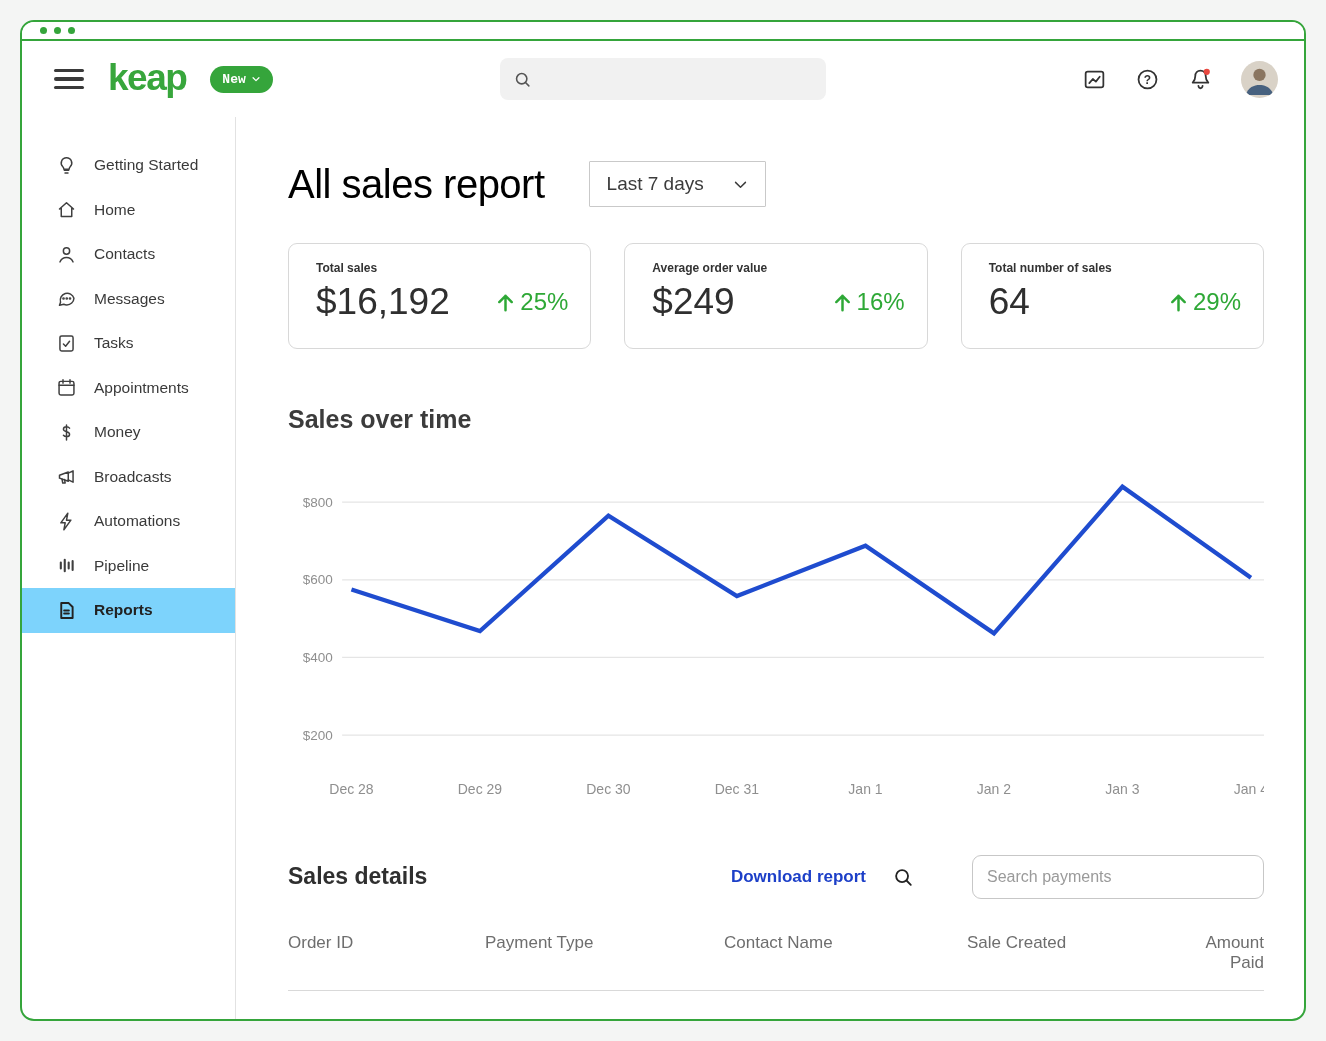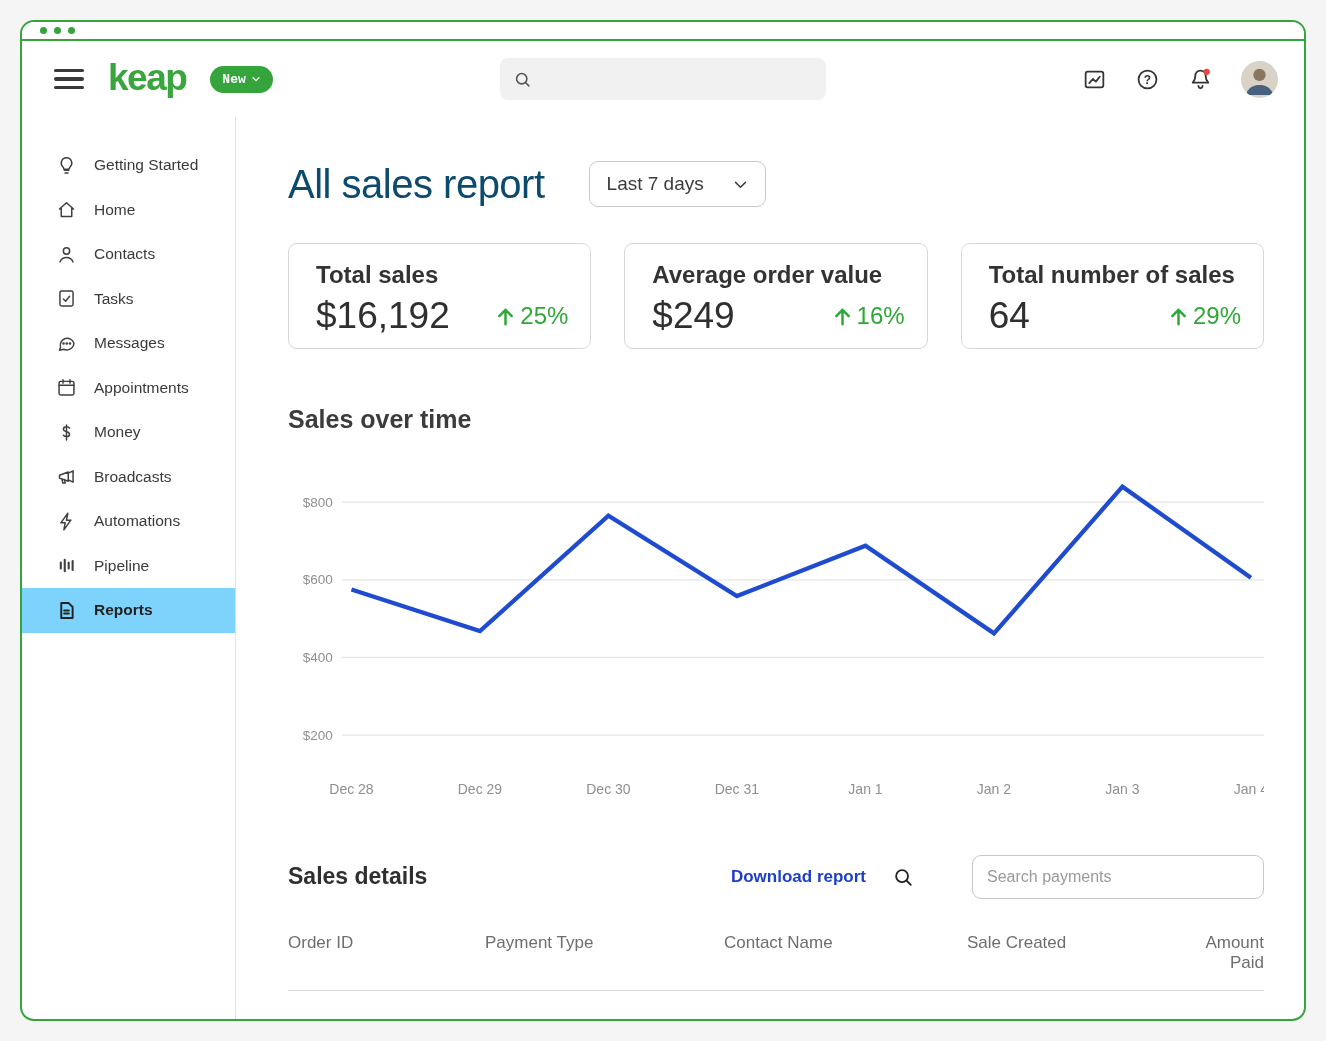--- a/index.html
+++ b/index.html
@@ -76,36 +76,36 @@
     padding-left: 34px; font-size: 15.5px; color: #3a3a3a; cursor: pointer;
   }
   .side-item.active { background: #7dd3fc; font-weight: 700; color: #222; }
   .sicon { width: 21px; height: 21px; display: flex; align-items: center; justify-content: center; }
   .sicon svg { width: 21px; height: 21px; fill: none; stroke: #3f3f3f; stroke-width: 1.7; stroke-linecap: round; stroke-linejoin: round; }
   .side-item.active .sicon svg { stroke-width: 2.2; stroke: #222; }
 
   .main { flex: 1; padding: 44px 40px 0 52px; overflow: hidden; }
 
   .title-row { display: flex; align-items: center; gap: 44px; }
-  .page-title { font-size: 40px; font-weight: 500; color: #0c4a6e; letter-spacing: -0.5px; }
+  .page-title { font-size: 40px; font-weight: 500; color: #000000; letter-spacing: -0.5px; }
   .range-select {
     display: inline-flex; align-items: center; gap: 28px;
-    border: 1.5px solid #c9c9c9; border-radius: 9px; background: #fff;
+    border: 1.5px solid #c9c9c9; border-radius: 1px; background: #fff;
     height: 46px; padding: 0 16px 0 17px;
     font-size: 19px; color: #3b3b3b; font-family: inherit; cursor: pointer;
   }
   .range-select svg { stroke: #3b3b3b; fill: none; stroke-width: 2; stroke-linecap: round; stroke-linejoin: round; }
 
   .cards { display: flex; gap: 33px; margin-top: 36px; }
   .card {
     width: 315px; height: 106px;
     border: 1px solid #d8d8d8; border-radius: 9px;
     padding: 17px 22px 0 27px;
   }
-  .card-label { font-size: 24px; font-weight: 700; color: #333; }
+  .card-label { font-size: 12px; font-weight: 700; color: #333; }
   .card-bottom { display: flex; justify-content: space-between; align-items: center; margin-top: 6px; }
   .card-value { font-size: 37px; font-weight: 500; color: #2f2f2f; }
   .card-change { display: flex; align-items: center; gap: 3px; color: #2ea836; font-size: 24px; font-weight: 500; }
   .card-change svg { stroke: #2ea836; fill: none; stroke-width: 2.6; stroke-linecap: round; stroke-linejoin: round; }
 
   .section-title { margin-top: 56px; font-size: 25px; font-weight: 700; color: #3c3c3c; }
   .chart-wrap { margin-top: 20px; }
   .chart-wrap svg { width: 100%; height: auto; display: block; }
 
   .details-header { margin-top: 48px; display: flex; align-items: center; }
@@ -222,36 +222,36 @@
               <svg viewBox="0 0 24 24">
                 <circle cx="12" cy="8" r="3.6"></circle>
                 <path d="M4.5 20.5c1.6-3.8 4.6-5 7.5-5s5.9 1.2 7.5 5"></path>
               </svg>
             </span>
           <span>Contacts</span>
         </div>
         <div class="side-item">
           <span class="sicon">
               <svg viewBox="0 0 24 24">
-                <rect x="4.5" y="3.5" width="15" height="17" rx="2"></rect>
-                <path d="M8.5 12.6l2.5 2.5 4.5-5.6"></path>
-              </svg>
-            </span>
-          <span>Tasks</span>
-        </div>
-        <div class="side-item">
-          <span class="sicon">
-              <svg viewBox="0 0 24 24">
                 <path d="M20.5 11.7a8 8 0 0 1-8.2 7.6c-1.2 0-2.4-.2-3.4-.7L4 19.8l1.2-3.5a7.8 7.8 0 1 1 15.3-4.6z"></path>
                 <circle cx="8.6" cy="12" r=".7"></circle>
                 <circle cx="12.3" cy="12" r=".7"></circle>
                 <circle cx="16" cy="12" r=".7"></circle>
               </svg>
             </span>
           <span>Messages</span>
+        </div>
+        <div class="side-item">
+          <span class="sicon">
+              <svg viewBox="0 0 24 24">
+                <rect x="4.5" y="3.5" width="15" height="17" rx="2"></rect>
+                <path d="M8.5 12.6l2.5 2.5 4.5-5.6"></path>
+              </svg>
+            </span>
+          <span>Tasks</span>
         </div>
         <div class="side-item">
           <span class="sicon">
               <svg viewBox="0 0 24 24">
                 <rect x="3.5" y="5" width="17" height="15.5" rx="2"></rect>
                 <path d="M3.5 9.5h17M8 3v4M16 3v4"></path>
               </svg>
             </span>
           <span>Appointments</span>
         </div>

